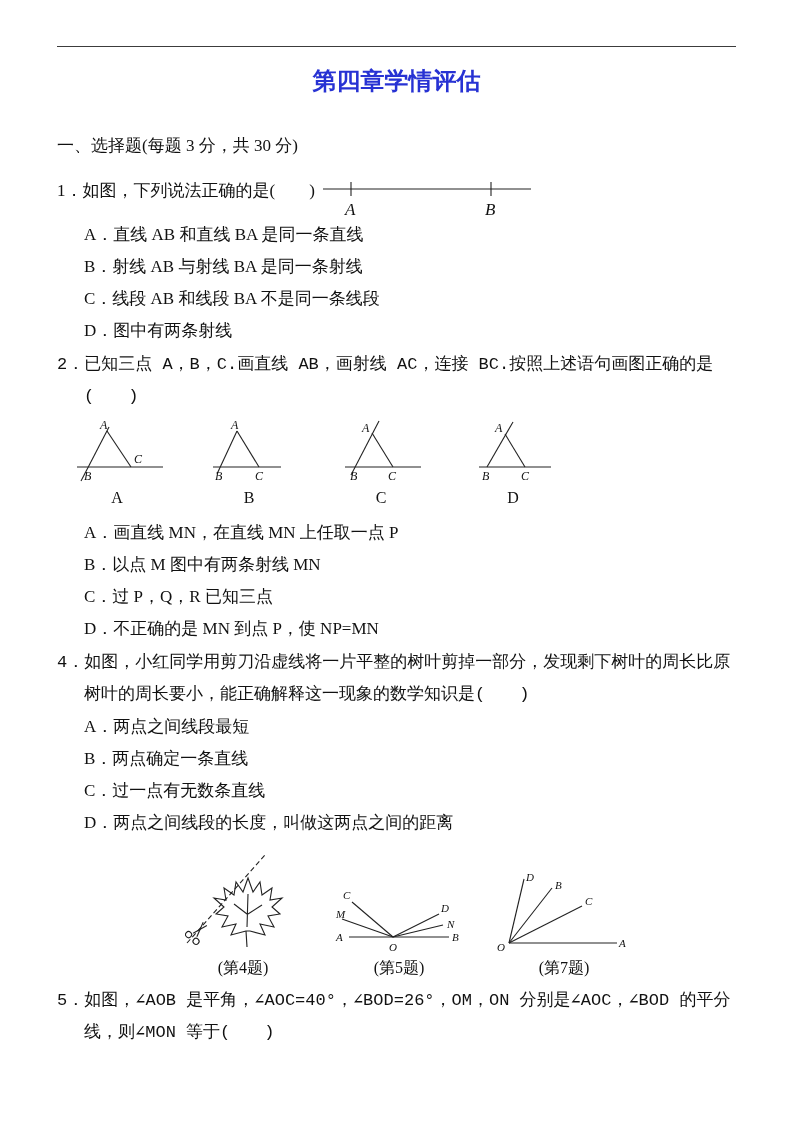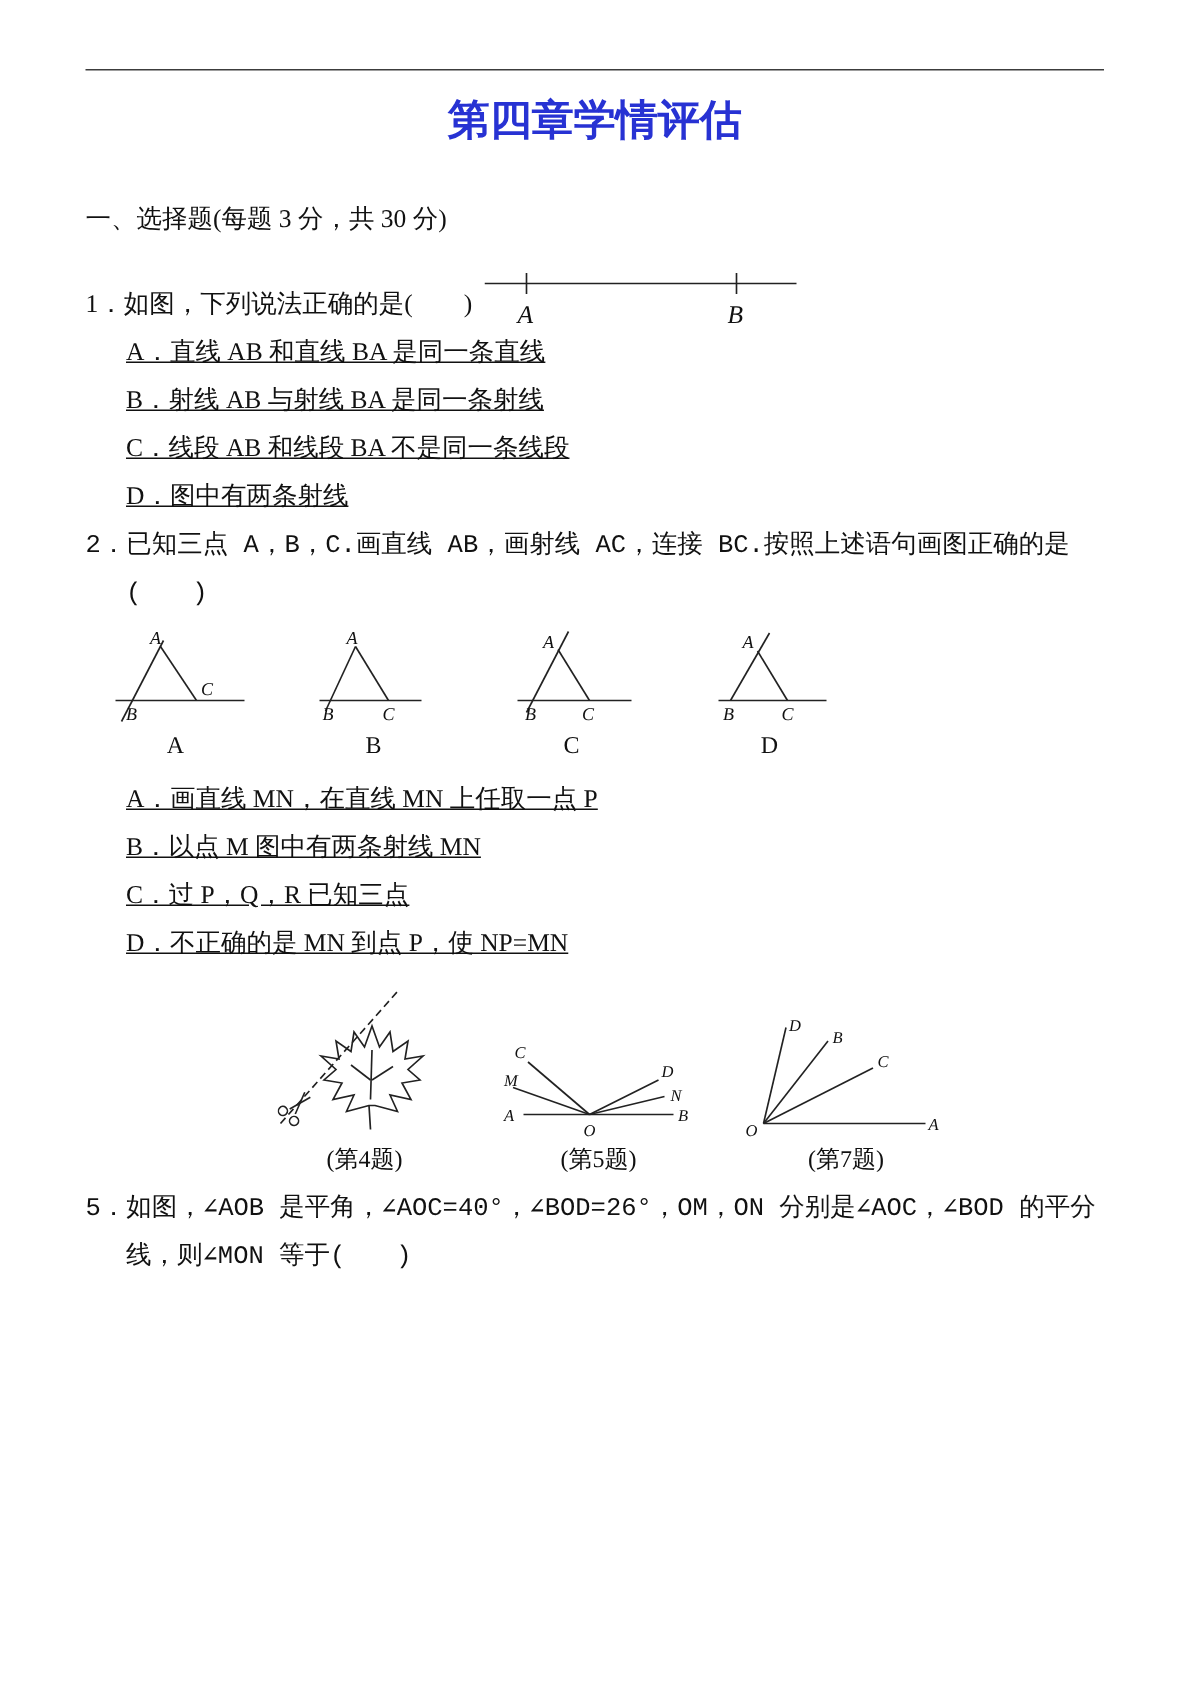--- a/index.html
+++ b/index.html
@@ -10,31 +10,31 @@
     color: #111111;
     font-family: "Liberation Serif", "DejaVu Serif", serif;
     font-size: 17px;
     overflow: hidden;
   }
   .page { padding: 0 57px; }
   .top-rule { border-top: 1.5px solid #3c3c3c; margin-top: 46px; }
   .title {
     margin: 16px 0 0 0;
     text-align: center;
-    font-size: 28px; line-height: 36px; font-weight: bold;
+    font-size: 24px; line-height: 36px; font-weight: bold;
     color: #2732d3;
-    font-family: Liberation Serif, serif;
+    font-family: Liberation Sans, sans-serif;
   }
   .section { margin-top: 32px; line-height: 30px; }
   .q { margin-top: 2px; }
   .stem { line-height: 32px; }
   .hang { padding-left: 27px; text-indent: -27px; font-family: Liberation Mono, monospace; }
   .opts { padding-left: 27px; }
-  .opt { line-height: 32px; text-decoration: underline; }
-  .q1row { display: flex; align-items: flex-end; }
+  .opt { line-height: 32px; }
+  .q1row { display: flex; align-items: center; }
   .q1row svg { margin: 10px 0 0 8px; flex: none; }
   .figrow2 { display: flex; align-items: flex-end; gap: 28px; margin: 6px 0 6px 8px; }
   .figrow3 { display: flex; align-items: flex-end; gap: 34px; margin: 10px 0 4px 128px; }
   .figblock { display: flex; flex-direction: column; align-items: center; }
   .figcap { line-height: 26px; font-size: 16px; }
   .optline { padding-left: 27px; line-height: 32px; }
   .optline span { margin-right: 30px; }
   svg { display: block; }
   svg line, svg path, svg circle { stroke: #222222; stroke-width: 1.1; fill: none; }
   svg .dashed { stroke-dasharray: 5 3; }
@@ -130,20 +130,29 @@
 
   <section class="q">
     <div class="opts">
       <div class="opt">A．画直线 MN，在直线 MN 上任取一点 P</div>
       <div class="opt">B．以点 M 图中有两条射线 MN</div>
       <div class="opt">C．过 P，Q，R 已知三点</div>
       <div class="opt">D．不正确的是 MN 到点 P，使 NP=MN</div>
     </div>
   </section>
 
+  <section class="q">
+    <div class="stem hang">4．如图，小红同学用剪刀沿虚线将一片平整的树叶剪掉一部分，发现剩下树叶的周长比原树叶的周长要小，能正确解释这一现象的数学知识是(　　)</div>
+    <div class="opts">
+      <div class="opt">A．两点之间线段最短</div>
+      <div class="opt">B．两点确定一条直线</div>
+      <div class="opt">C．过一点有无数条直线</div>
+      <div class="opt">D．两点之间线段的长度，叫做这两点之间的距离</div>
+    </div>
+  </section>
 
   <div class="figrow3">
 
     <div class="figblock">
       <svg width="116" height="106">
         <line class="dashed" x1="2" y1="94" x2="80" y2="6"></line>
         <g transform="translate(10,86) rotate(-48)">
           <line x1="0" y1="-2.5" x2="15" y2="2.5"></line>
           <line x1="0" y1="2.5" x2="15" y2="-2.5"></line>
           <circle cx="-4" cy="-5" r="3"></circle>

